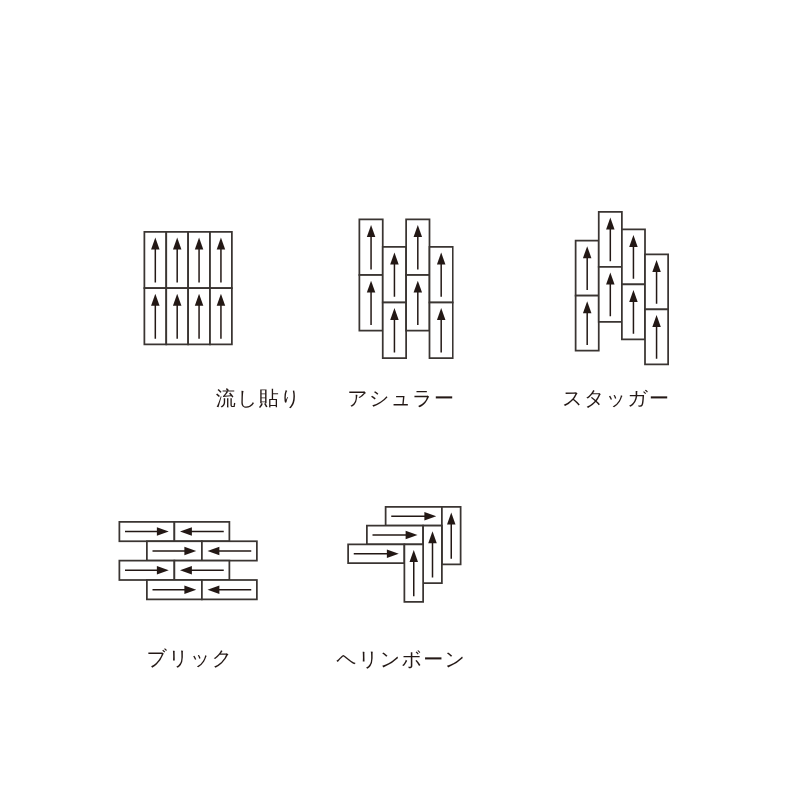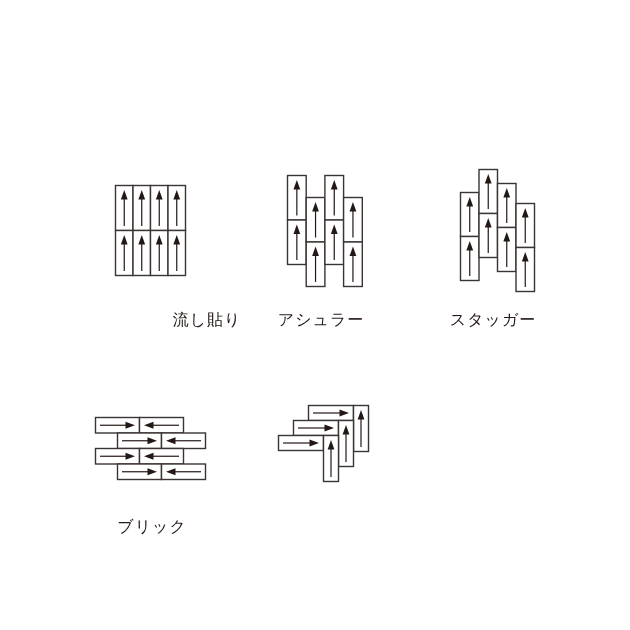--- a/index.html
+++ b/index.html
@@ -267,13 +267,14 @@
           <line x1="52.5" y1="43" x2="52.5" y2="71.5" stroke="#231815" stroke-width="1.2"></line>
           <polygon points="52.5,34.5 49.1,44 55.9,44" fill="#231815"></polygon>
         </g>
       </svg>
     </div>
 
   <div class="plabel" id="l-nagashibari">流し貼り</div>
   <div class="plabel" id="l-stagger">スタッガー</div>
   <div class="plabel" id="l-ashlar">アシュラー</div>
   <div class="plabel" id="l-brick">ブリック</div>
+  <div class="plabel" id="l-herringbone">ヘリンボーン</div>
 </div>
 
 </body></html>

